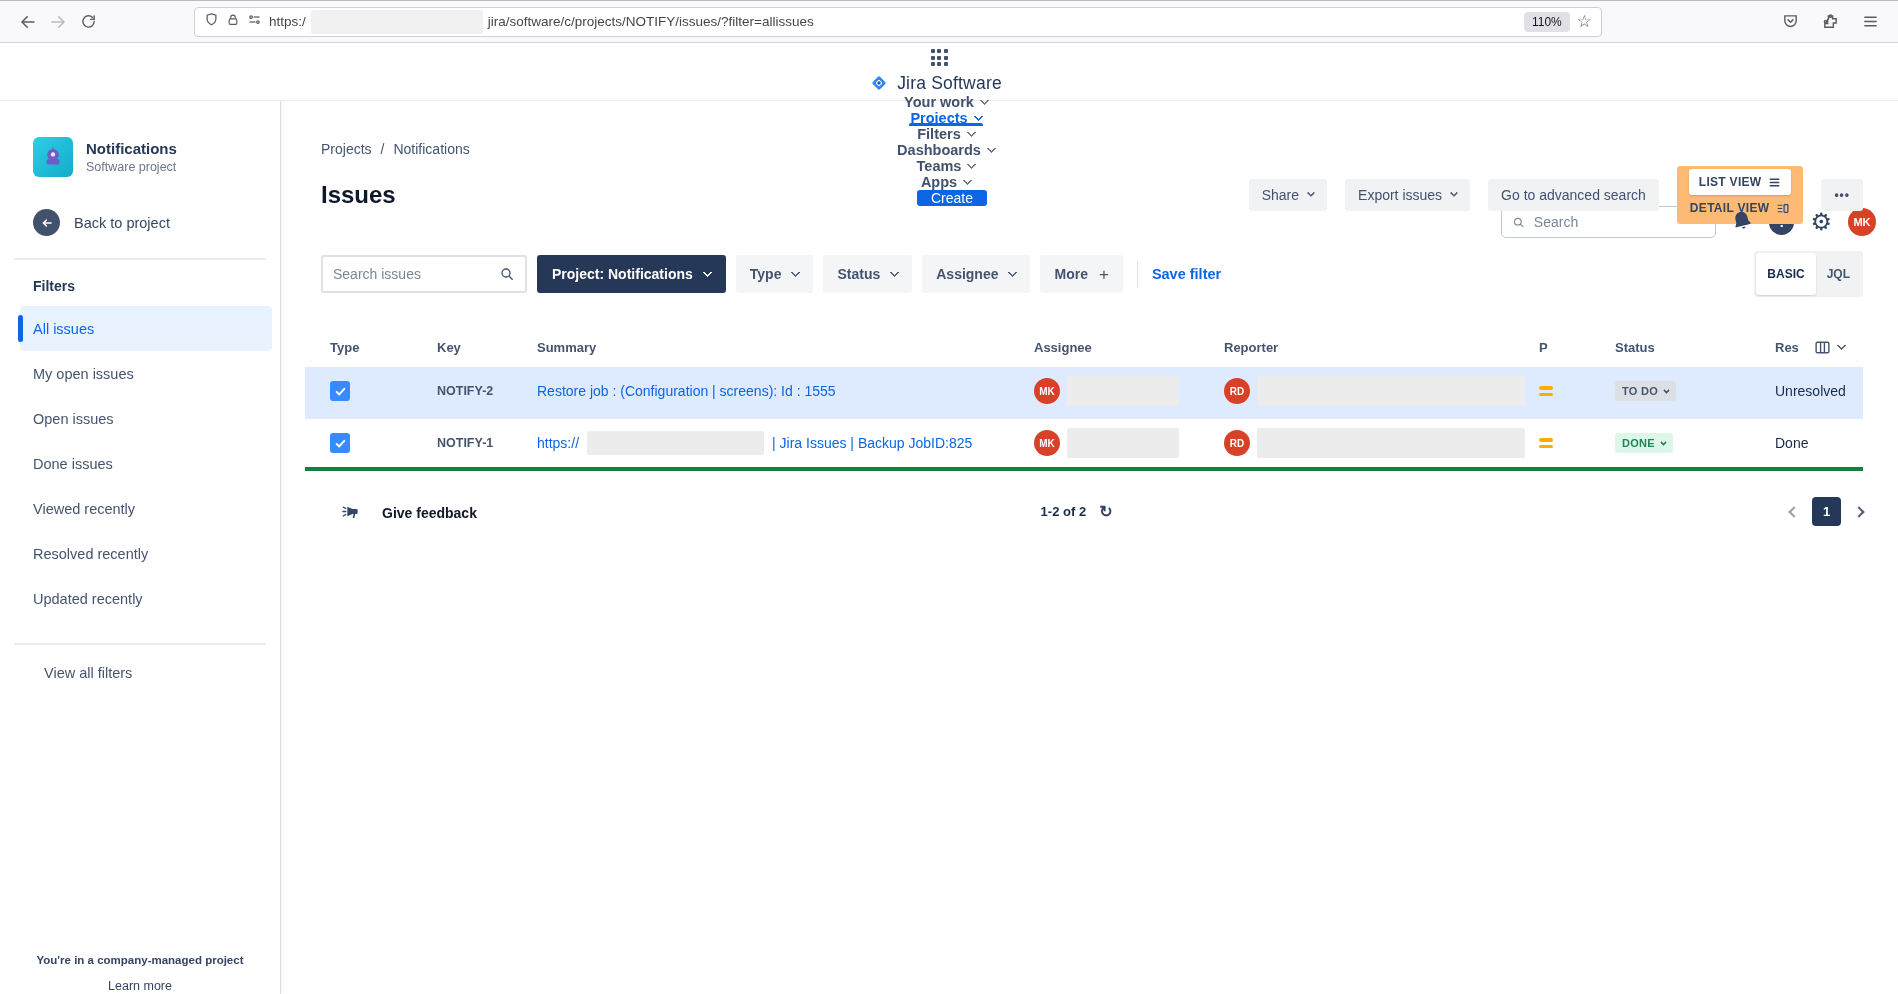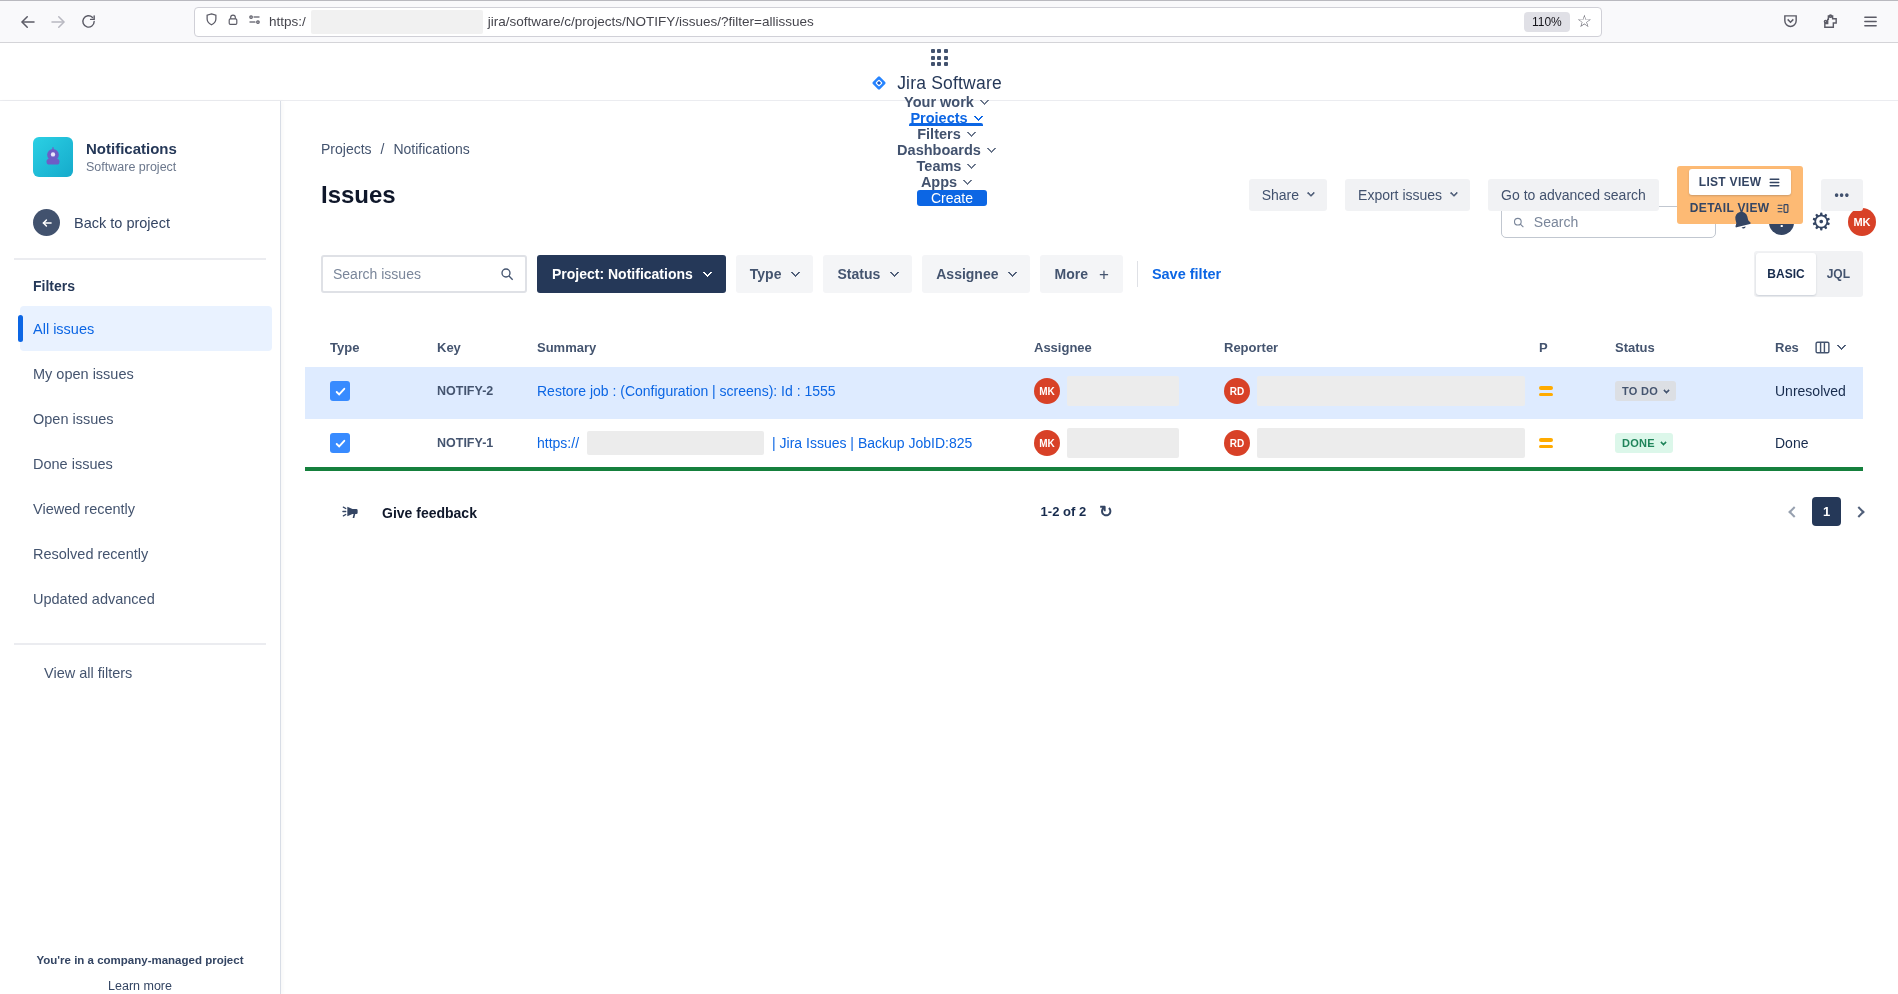--- a/index.html
+++ b/index.html
@@ -299,21 +299,21 @@
         <span class="back-label">Back to project</span>
       </div>
       <div class="sb-sep"></div>
       <div class="filters-head">Filters</div>
       <div class="f-item active">All issues</div>
       <div class="f-item">My open issues</div>
       <div class="f-item">Open issues</div>
       <div class="f-item">Done issues</div>
       <div class="f-item">Viewed recently</div>
       <div class="f-item">Resolved recently</div>
-      <div class="f-item">Updated advanced</div>
+      <div class="f-item">Updated recently</div>
       <div class="sb-sep"></div>
       <div class="view-all">View all filters</div>
       <div class="sb-footer">
         <div class="sb-note">You're in a company-managed project</div>
         <div class="sb-link">Learn more</div>
       </div>
     </aside>
 
     <main class="main">
       <div class="crumbs">

